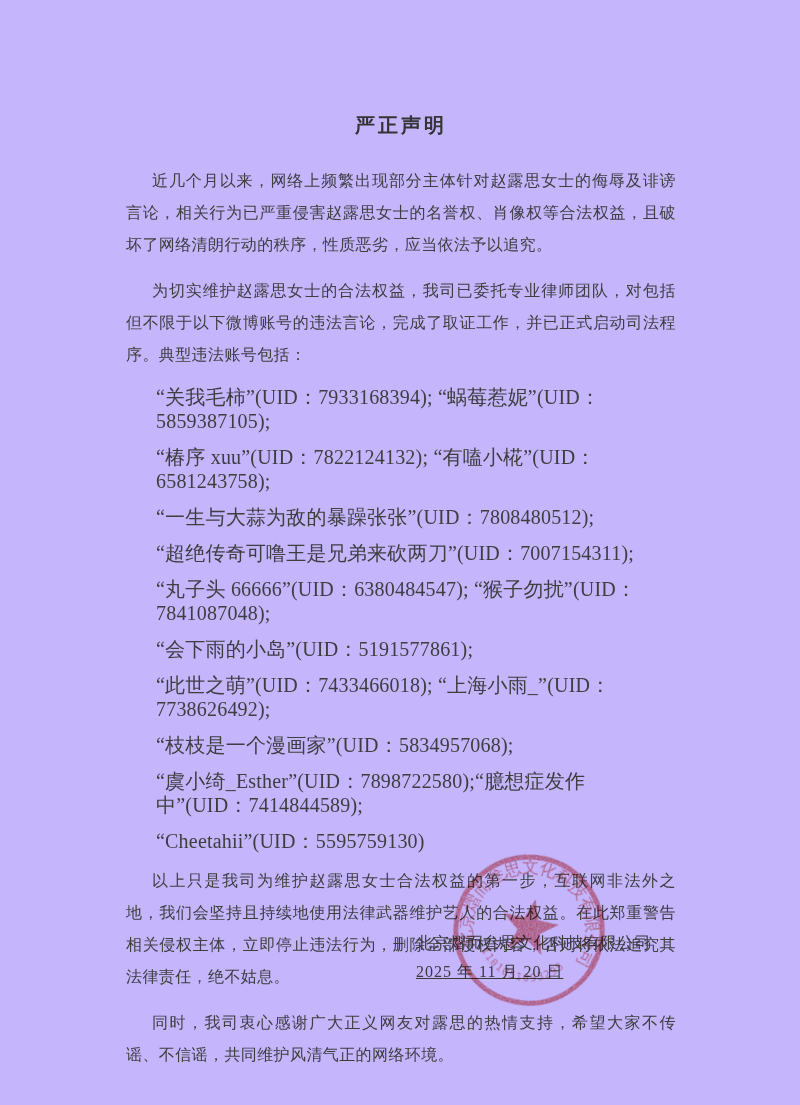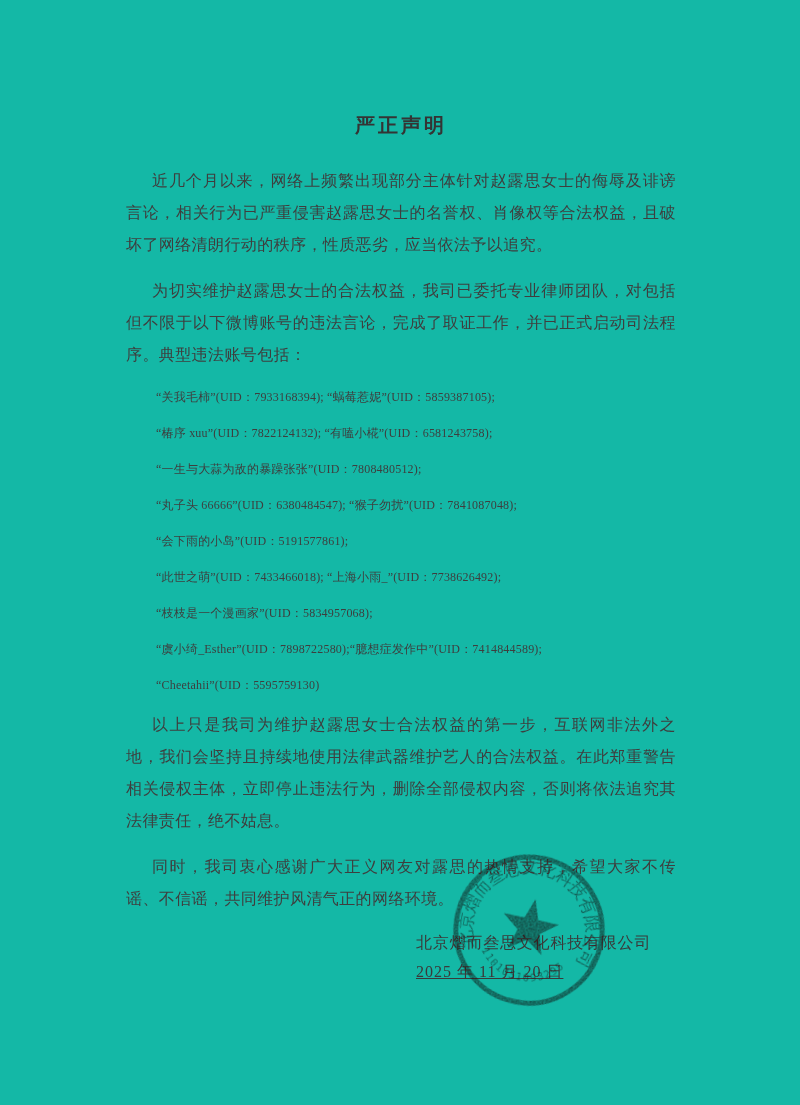--- a/index.html
+++ b/index.html
@@ -5,21 +5,21 @@
   * { margin: 0; padding: 0; box-sizing: border-box; }
   html, body { background: #ffffff; }
   body {
     width: 800px; height: 1105px;
     font-family: "Liberation Serif", "DejaVu Serif", serif;
     overflow: hidden;
   }
   .page {
     position: relative;
     width: 800px; height: 1105px;
-    background: #14b8a6;
+    background: #c4b5fd;
     color: #3e3e3e;
   }
   .content {
     padding: 112px 124px 0 126px;
   }
   .doc-title {
     text-align: center;
     font-size: 20px;
     font-weight: bold;
     letter-spacing: 3px;
@@ -33,21 +33,21 @@
     text-indent: 26px;
     letter-spacing: 0.4px;
     margin-bottom: 14px;
     color: #3e3e3e;
   }
   .accounts {
     margin-top: 12px;
     margin-bottom: 12px;
   }
   .account-line {
-    font-size: 12px;
+    font-size: 20px;
     line-height: 24px;
     padding-left: 30px;
     margin-bottom: 12px;
     letter-spacing: 0.2px;
     color: #3e3e3e;
   }
   .signature {
     position: absolute;
     left: 416px;
     top: 933px;
@@ -84,20 +84,21 @@
 
     <div class="doc-title">严正声明</div>
 
     <p class="para">近几个月以来，网络上频繁出现部分主体针对赵露思女士的侮辱及诽谤言论，相关行为已严重侵害赵露思女士的名誉权、肖像权等合法权益，且破坏了网络清朗行动的秩序，性质恶劣，应当依法予以追究。</p>
     <p class="para">为切实维护赵露思女士的合法权益，我司已委托专业律师团队，对包括但不限于以下微博账号的违法言论，完成了取证工作，并已正式启动司法程序。典型违法账号包括：</p>
 
     <div class="accounts">
       <div class="account-line">“关我毛柿”(UID：7933168394); “蜗莓惹妮”(UID：5859387105);</div>
       <div class="account-line">“椿序 xuu”(UID：7822124132); “有嗑小椛”(UID：6581243758);</div>
       <div class="account-line">“一生与大蒜为敌的暴躁张张”(UID：7808480512);</div>
+      <div class="account-line">“超绝传奇可噜王是兄弟来砍两刀”(UID：7007154311);</div>
       <div class="account-line">“丸子头 66666”(UID：6380484547); “猴子勿扰”(UID：7841087048);</div>
       <div class="account-line">“会下雨的小岛”(UID：5191577861);</div>
       <div class="account-line">“此世之萌”(UID：7433466018); “上海小雨_”(UID：7738626492);</div>
       <div class="account-line">“枝枝是一个漫画家”(UID：5834957068);</div>
       <div class="account-line">“虞小绮_Esther”(UID：7898722580);“臆想症发作中”(UID：7414844589);</div>
       <div class="account-line">“Cheetahii”(UID：5595759130)</div>
     </div>
 
     <p class="para">以上只是我司为维护赵露思女士合法权益的第一步，互联网非法外之地，我们会坚持且持续地使用法律武器维护艺人的合法权益。在此郑重警告相关侵权主体，立即停止违法行为，删除全部侵权内容，否则将依法追究其法律责任，绝不姑息。</p>
     <p class="para">同时，我司衷心感谢广大正义网友对露思的热情支持，希望大家不传谣、不信谣，共同维护风清气正的网络环境。</p>

